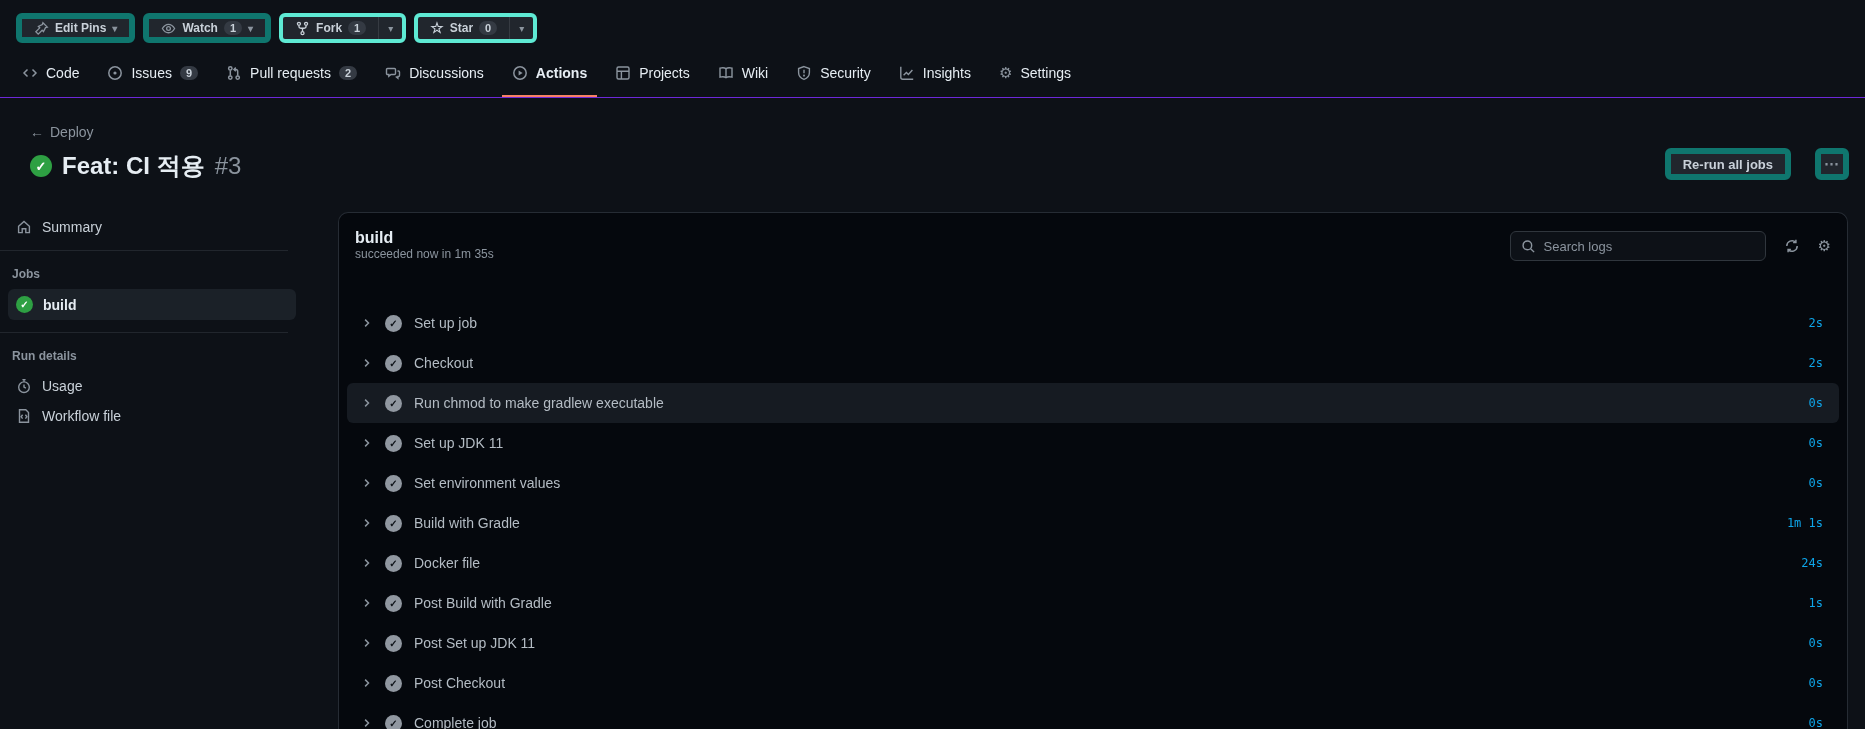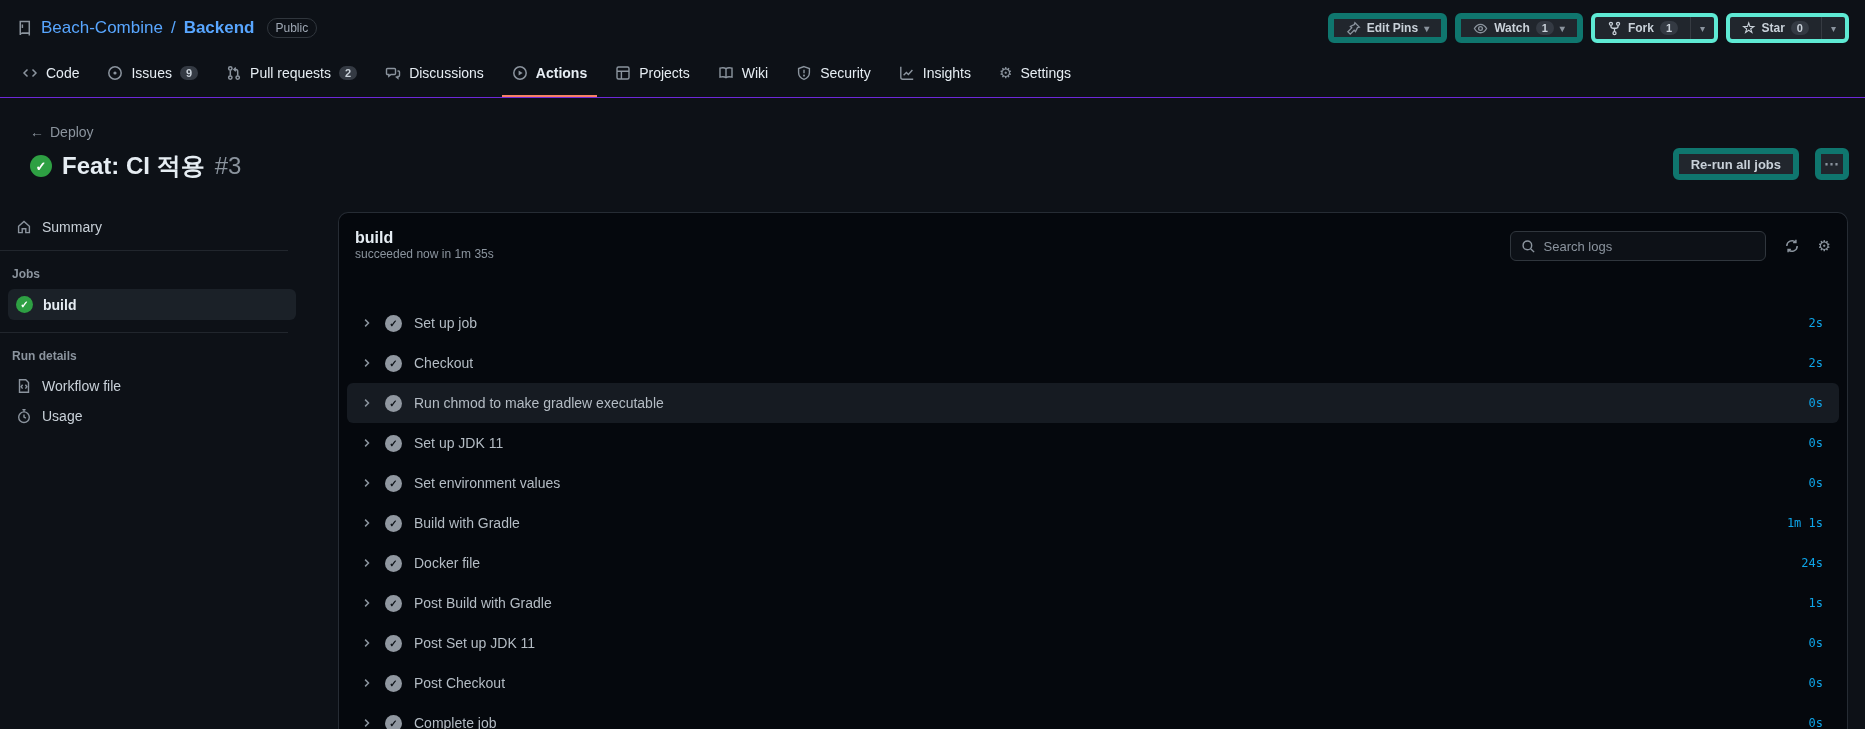--- a/index.html
+++ b/index.html
@@ -62,21 +62,21 @@
     padding:26px 16px 0 30px;
   }
   .back-link { display:flex; align-items:center; gap:6px; color:#8b949e; font-size:14px; cursor:pointer; }
   .run-title-row { display:flex; align-items:center; gap:10px; margin-top:10px; margin-left:-20px; padding-left:20px; }
   .big-check {
     width:22px; height:22px; border-radius:50%; background:#2ea043; color:#fff;
     display:flex; align-items:center; justify-content:center; font-size:13px; font-weight:bold; flex:none;
   }
   .run-title { font-size:24px; font-weight:bold; color:#e6edf3; }
   .run-number { font-size:24px; color:#8b949e; font-weight:normal; }
-  .run-actions { display:flex; gap:16px; padding-bottom:2px; }
+  .run-actions { display:flex; gap:24px; padding-bottom:2px; }
   .rerun-btn { height:32px; font-size:13px; }
   .kebab-btn { width:34px; height:32px; justify-content:center; padding:0; font-size:15px; letter-spacing:1px; color:#8b949e; }
 
   
   .content-row { display:flex; margin-top:30px; }
   .sidebar { width:296px; flex:none; padding:0 0 0 8px; }
   .side-item {
     display:flex; align-items:center; gap:10px; padding:7px 8px;
     border-radius:6px; cursor:pointer; color:#c9d1d9; font-size:14px;
   }
@@ -124,33 +124,20 @@
   .step-name { color:#b4bcc4; font-size:14px; }
   .step-duration {
     margin-left:auto; color:#0ea5e9; font-size:12px;
     font-family:"DejaVu Sans Mono", monospace;
   }
 </style>
 </head>
 <body>
 
 <div class="top-header">
-  <div class="repo-crumb">
-    <span class="repo-icon">
-      <svg width="17" height="17" viewBox="0 0 16 16" fill="none" stroke="currentColor" stroke-width="1.4">
-          <path d="M4 1.5h8.5v11H5.5A1.6 1.6 0 0 0 4 14.1V1.5z"></path>
-          <path d="M5.5 12.5h7v2"></path>
-          <path d="M6 4.2v3.3"></path>
-        </svg>
-    </span>
-    <a class="repo-owner">Beach-Combine</a>
-    <span class="crumb-sep">/</span>
-    <a class="repo-name">Backend</a>
-    <span class="visibility-badge">Public</span>
-  </div>
 
   <div class="header-actions">
     <button class="gh-btn">
       <span class="btn-icon">
         <svg width="15" height="15" viewBox="0 0 16 16" fill="none" stroke="currentColor" stroke-width="1.4">
             <path d="M9.5 1.8l4.7 4.7-1.9.6-2.2 4.2-1.4-1.4L4.5 14 2 11.5l4.1-4.2-1.4-1.4 4.2-2.2.6-1.9z"></path>
           </svg>
       </span>
       <span>Edit Pins</span>
       <span class="caret">▾</span>
@@ -329,34 +316,34 @@
     <div class="side-section-label">Jobs</div>
     <div class="side-item selected">
       <span class="small-check green">✓</span>
       <span>build</span>
     </div>
     <div class="side-divider" style="margin-top:12px;"></div>
     <div class="side-section-label">Run details</div>
     <div class="side-item">
       <span class="side-icon">
         <svg width="16" height="16" viewBox="0 0 16 16" fill="none" stroke="currentColor" stroke-width="1.4">
+            <circle cx="8" cy="9.2" r="5.3"></circle>
+            <path d="M8 6.5v2.7l1.9 1M6.4 1.6h3.2M8 1.6v2.2"></path>
+          </svg>
+      </span>
+      <span>Usage</span>
+    </div>
+    <div class="side-item">
+      <span class="side-icon">
+        <svg width="16" height="16" viewBox="0 0 16 16" fill="none" stroke="currentColor" stroke-width="1.4">
             <path d="M3.5 1.8h6.3l2.7 2.7v9.7H3.5V1.8z"></path>
             <path d="M6.6 6.8 5.1 8.7l1.5 1.9M9.4 6.8l1.5 1.9-1.5 1.9"></path>
           </svg>
       </span>
       <span>Workflow file</span>
-    </div>
-    <div class="side-item">
-      <span class="side-icon">
-        <svg width="16" height="16" viewBox="0 0 16 16" fill="none" stroke="currentColor" stroke-width="1.4">
-            <circle cx="8" cy="9.2" r="5.3"></circle>
-            <path d="M8 6.5v2.7l1.9 1M6.4 1.6h3.2M8 1.6v2.2"></path>
-          </svg>
-      </span>
-      <span>Usage</span>
     </div>
   </aside>
 
   <main class="main-col">
     <section class="log-panel">
       <div class="panel-header">
         <div>
           <div class="job-title">build</div>
           <div class="job-status">succeeded now in 1m 35s</div>
         </div>

